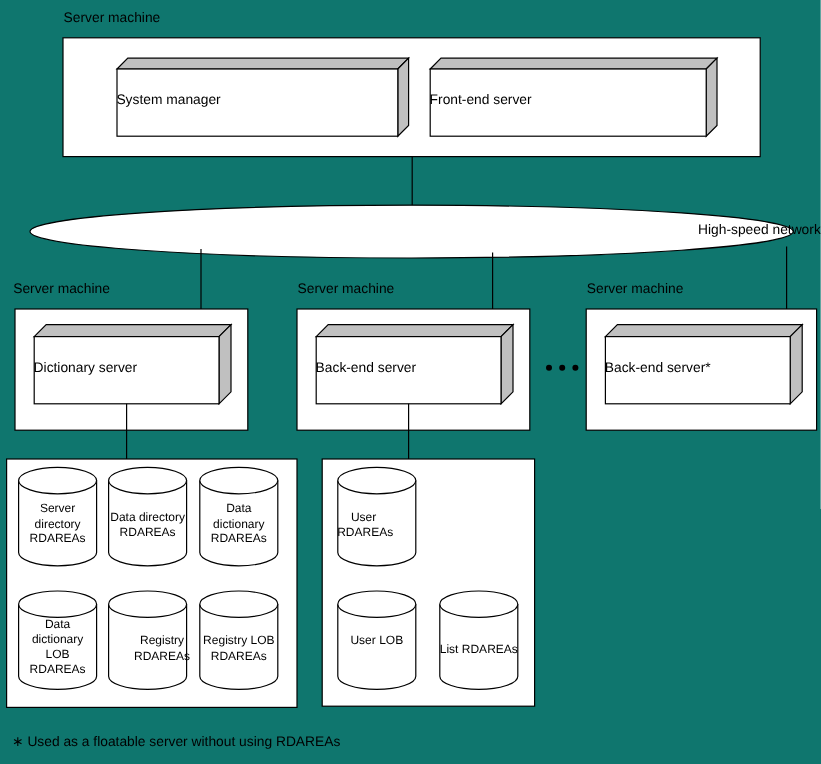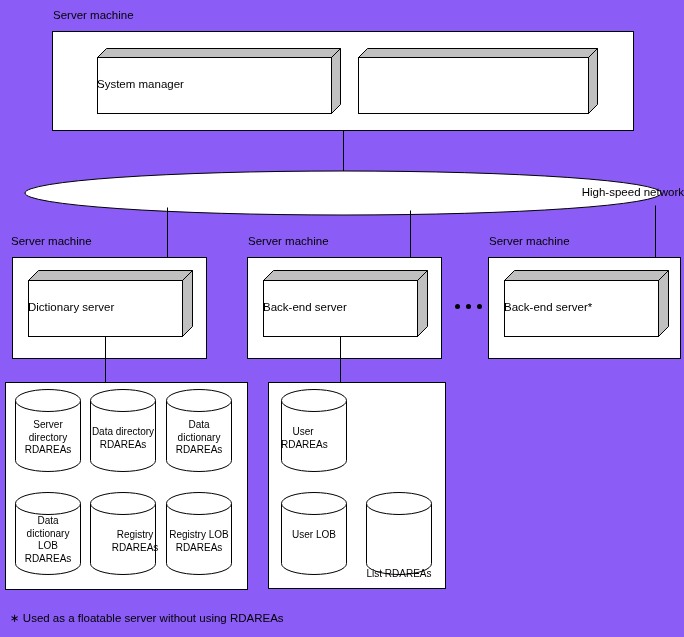--- a/index.html
+++ b/index.html
@@ -10,21 +10,21 @@
   }
   body {
     font-family: "Liberation Sans", "DejaVu Sans", sans-serif;
     color: #000000;
   }
   #diagram {
     position: relative;
     width: 684px;
     height: 637px;
     overflow: hidden;
-    background: #8b5cf6;
+    background: #0f766e;
   }
   #vector-layer {
     position: absolute;
     left: 0;
     top: 0;
     width: 684px;
     height: 637px;
     pointer-events: none;
   }
   .lbl {
@@ -176,20 +176,21 @@
     </g>
     <g>
       <path class="cyl" d="M366.5,503.5 v60 a32.5,11 0 0 0 65,0 v-60"></path>
       <ellipse class="cyl" cx="399" cy="503.5" rx="32.5" ry="11"></ellipse>
     </g>
   </svg>
 
   <div class="lbl machine-label" style="left:53px; top:9px;">Server machine</div>
 
   <div class="box-text" style="left:97px; top:78px; width:235px;">System manager</div>
+  <div class="box-text" style="left:358px; top:78px; width:231px;">Front-end server</div>
 
   <div class="net-text" style="left:0px; top:186px; width:684px; text-align:right;">High-speed network</div>
 
   <div class="lbl machine-label" style="left:11px; top:235px;">Server machine</div>
   <div class="lbl machine-label" style="left:248px; top:235px;">Server machine</div>
   <div class="lbl machine-label" style="left:489px; top:235px;">Server machine</div>
 
   <div class="box-text" style="left:28px; top:301px; width:155px;">Dictionary server</div>
   <div class="box-text" style="left:263px; top:301px; width:155px;">Back-end server</div>
   <div class="box-text" style="left:504px; top:301px; width:139px;">Back-end server*</div>
@@ -231,19 +232,19 @@
   </div>
 
   <div class="cyl-text" style="left:281px; top:426px; width:44px;">
     <span>User</span>
     <span>RDAREAs</span>
   </div>
   <div class="cyl-text" style="left:281px; top:529px; width:66px;">
     <span>User LOB</span>
     <span></span>
   </div>
-  <div class="cyl-text" style="left:362px; top:536px; width:74px;margin-top:32px;">
+  <div class="cyl-text" style="left:362px; top:536px; width:74px;">
     <span>List RDAREAs</span>
   </div>
 
   <div class="footnote">∗ Used as a floatable server without using RDAREAs</div>
 
 </div>
 
 </body></html>

